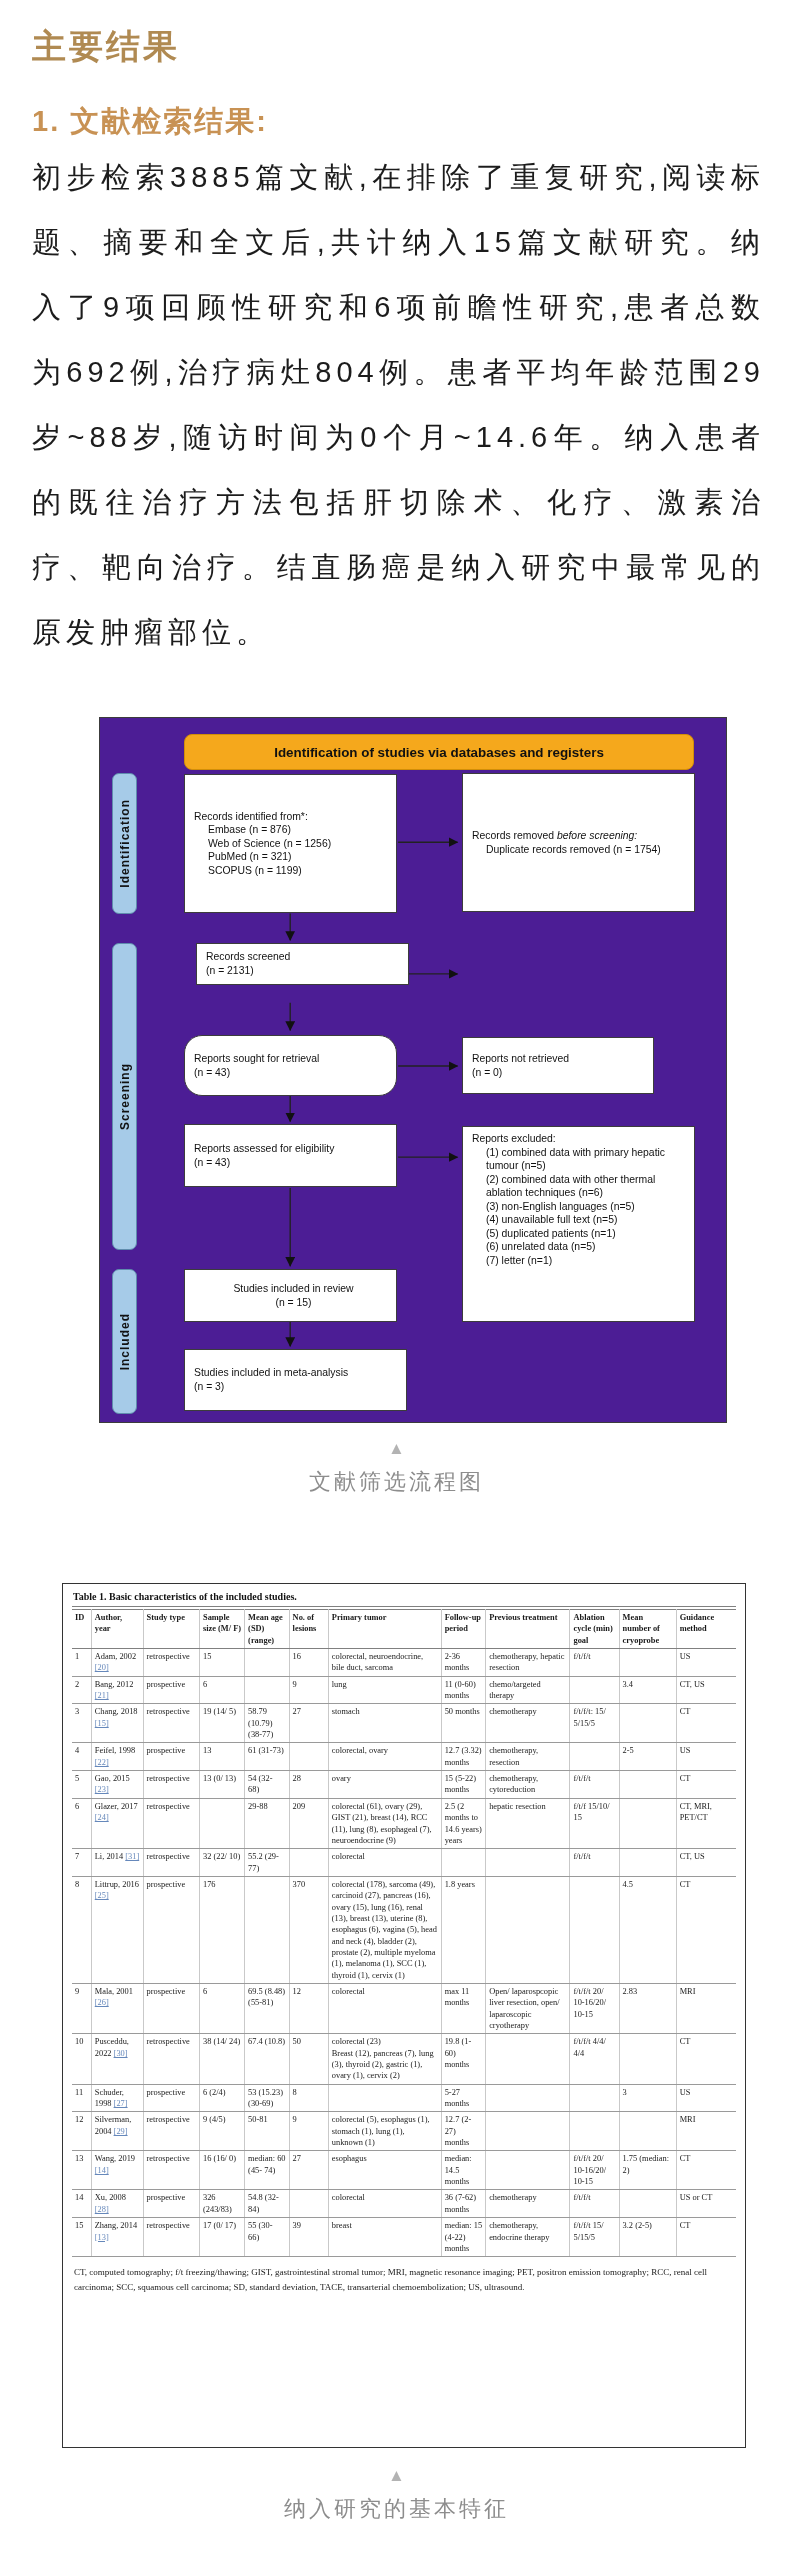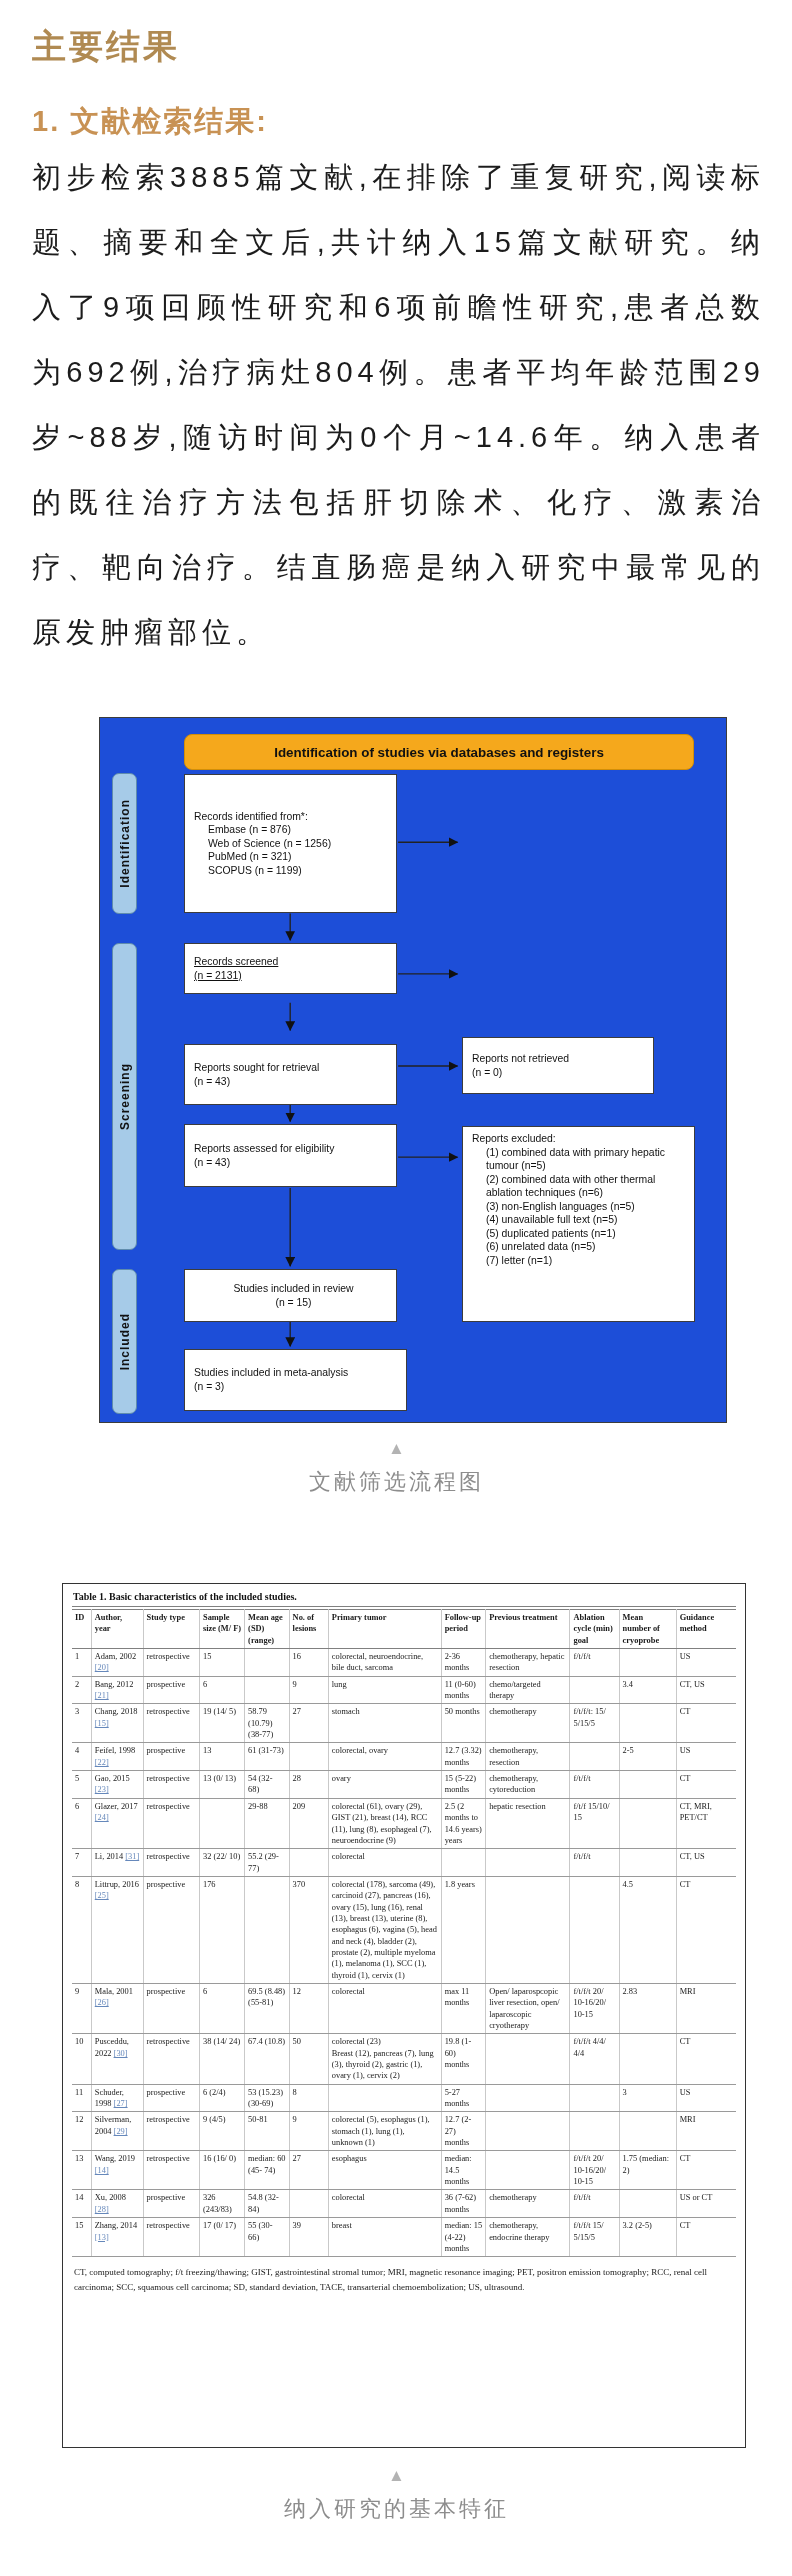--- a/index.html
+++ b/index.html
@@ -17,21 +17,21 @@
   }
   .body-paragraph {
     position:absolute; left:32px; top:145px; width:733px;
     font:400 29px/65px "Liberation Sans", sans-serif; color:#1c1c1c;
     letter-spacing:5px; text-align:justify;
   }
 
   
   .flow-figure {
     position:absolute; left:99px; top:717px; width:628px; height:706px;
-    border:1.5px solid #3c3c3c; background:#1d4ed8;
+    border:1.5px solid #3c3c3c; background:#4c1d95;
   }
   .flow-header {
     position:absolute; left:84px; top:16px; width:510px; height:36px;
     background:#f5a81c; border:1px solid #d28e07; border-radius:8px;
     display:flex; align-items:center; justify-content:center;
     font:bold 13.4px "Liberation Sans", sans-serif; color:#111;
   }
   .stage-bar {
     position:absolute; left:12px; width:25px;
     background:#a6cbe8; border:1px solid #5f8cad; border-radius:7px;
@@ -46,23 +46,23 @@
   .bar-included       { top:551px; height:145px; }
 
   .flow-box {
     position:absolute; background:#fff; border:1.5px solid #3c3c3c;
     font:10.4px/1.3 "Liberation Sans", sans-serif; color:#111;
     display:flex; flex-direction:column; justify-content:center;
     padding:5px 3px 5px 9px; white-space:pre-line;
   }
   .box-identified  { left:84px;  top:56px;  width:213px; height:139px; }
   .box-removed     { left:362px; top:55px;  width:233px; height:139px; }
-  .box-screened    { left:84px;  top:225px; width:213px; height:51px;text-decoration:underline; }
+  .box-screened    { left:96px;  top:225px; width:213px; height:42px; }
   .box-excluded    { left:362px; top:227px; width:233px; height:59px; }
-  .box-retrieval   { left:84px;  top:326px; width:213px; height:61px; }
+  .box-retrieval   { left:84px;  top:317px; width:213px; height:61px;border-radius:18px; }
   .box-notretrieved{ left:362px; top:319px; width:192px; height:57px; }
   .box-assessed    { left:84px;  top:406px; width:213px; height:63px; }
   .box-reportsexcl { left:362px; top:408px; width:233px; height:196px; justify-content:flex-start; }
   .box-review      { left:84px;  top:551px; width:213px; height:53px;text-align:center; }
   .box-meta        { left:84px;  top:631px; width:223px; height:62px; }
   .list-line { padding-left:14px; }
   .flow-box em { font-style:italic; }
   .arrow-layer { position:absolute; left:0; top:0; width:628px; height:706px; }
 
   
@@ -136,20 +136,24 @@
     </div>
     <div class="stage-bar bar-included">
       <span>Included</span>
     </div>
 
     <div class="flow-box box-identified">
       <div>Records identified from*:</div>
       <div><div class="list-line">Embase (n = 876)</div><div class="list-line">Web of Science (n = 1256)</div><div class="list-line">PubMed (n = 321)</div><div class="list-line">SCOPUS (n = 1199)</div></div>
     </div>
 
+    <div class="flow-box box-removed">
+      <div><span>Records removed </span><em>before screening:</em></div>
+      <div><div class="list-line">Duplicate records removed (n = 1754)</div></div>
+    </div>
 
     <div class="flow-box box-screened">Records screened
 (n = 2131)</div>
     <div class="flow-box box-retrieval">Reports sought for retrieval
 (n = 43)</div>
     <div class="flow-box box-notretrieved">Reports not retrieved
 (n = 0)</div>
     <div class="flow-box box-assessed">Reports assessed for eligibility
 (n = 43)</div>
 

